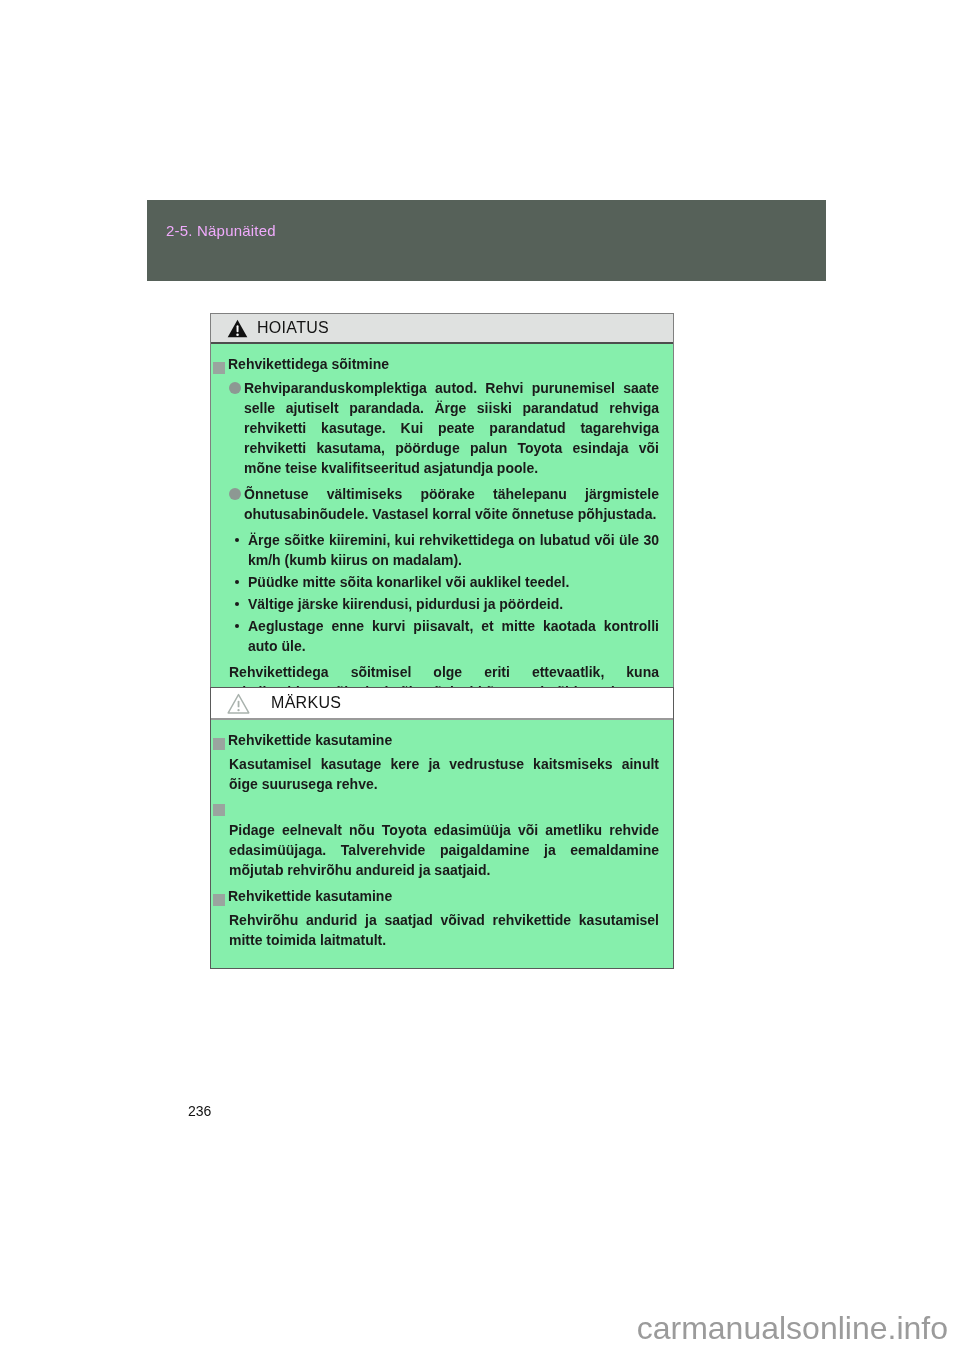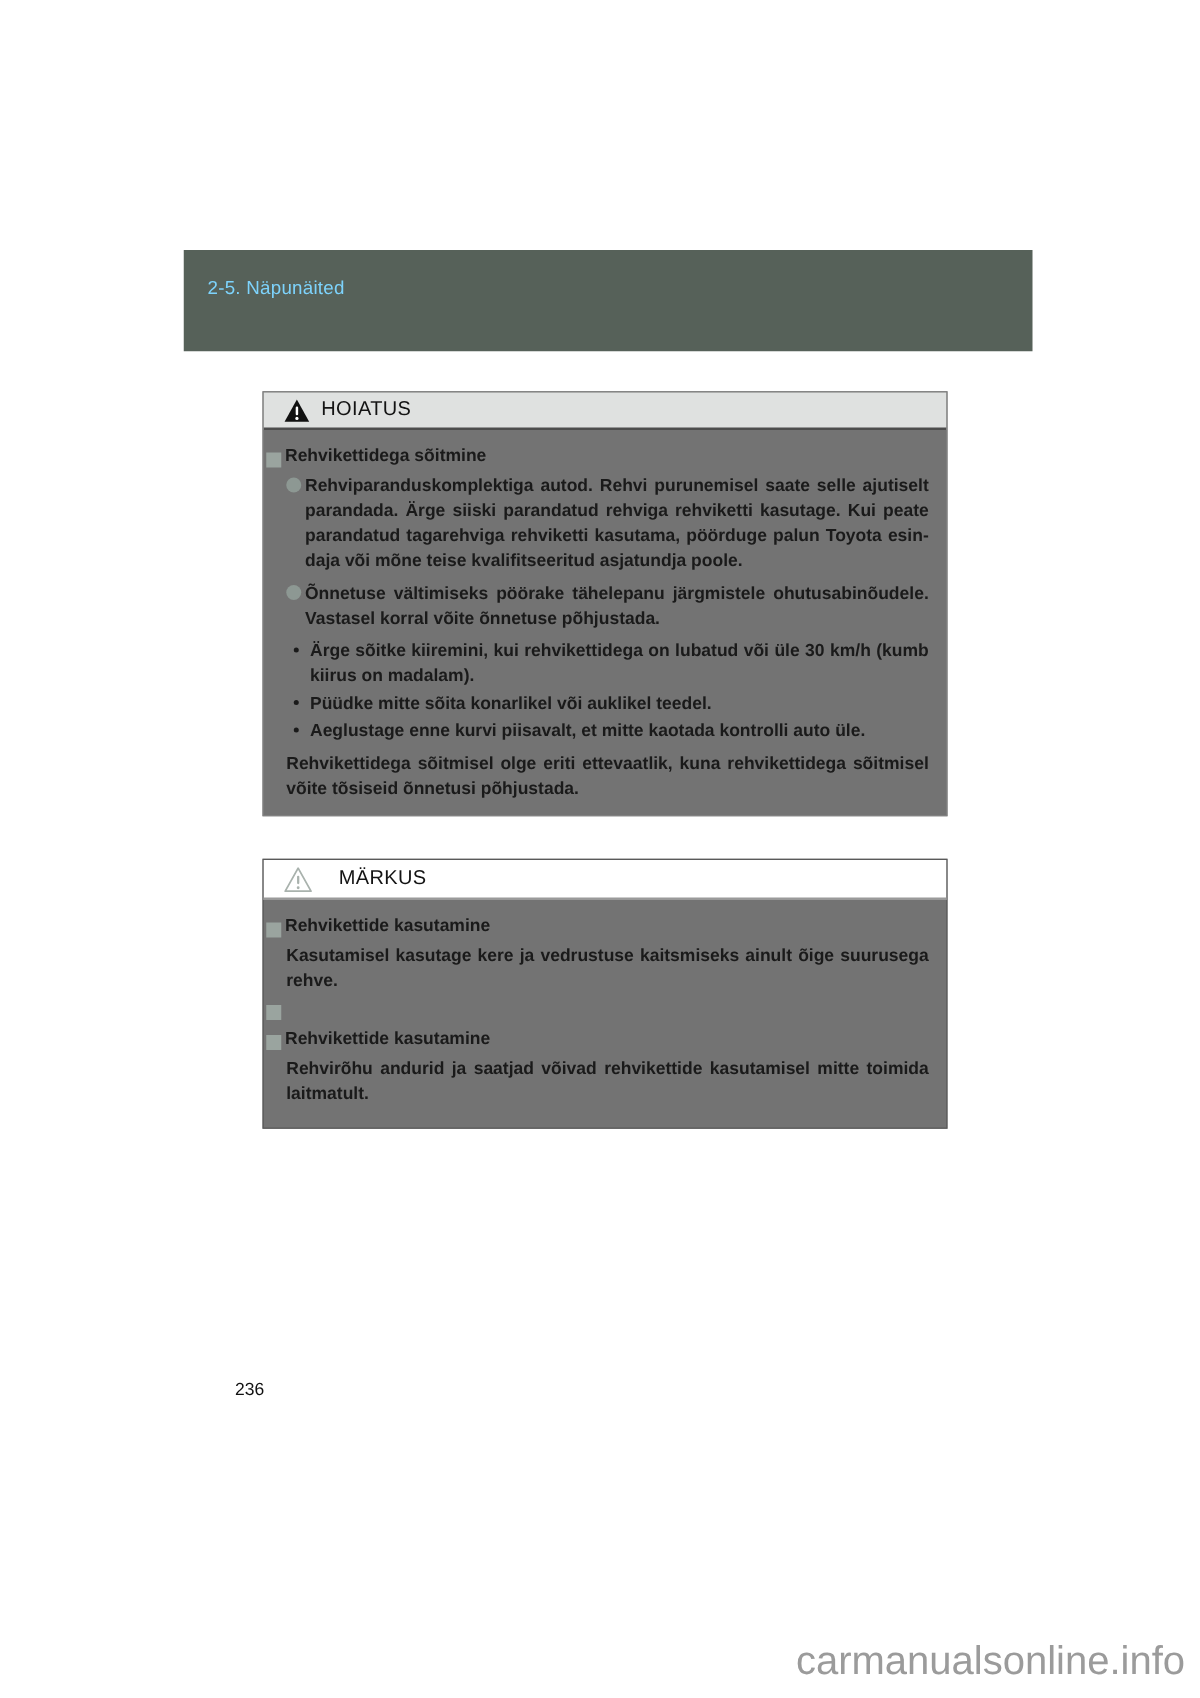--- a/index.html
+++ b/index.html
@@ -6,25 +6,25 @@
   body{
     width:960px;height:1358px;position:relative;background:#ffffff;
     font-family:"Liberation Sans", sans-serif;color:#1a1a1a;overflow:hidden;
   }
   
   .band{
     position:absolute;left:147px;top:200px;width:679px;height:81px;
     background:#566159;box-sizing:border-box;padding:22px 0 0 19px;
   }
   .band .band-title{
-    color:#7dd3fc;font-size:15px;letter-spacing:.2px;
+    color:#f0abfc;font-size:15px;letter-spacing:.2px;
   }
   
   .callout{
-    position:absolute;left:210px;width:548px;background:#737373;box-sizing:border-box;
+    position:absolute;left:210px;width:464px;background:#86efac;box-sizing:border-box;
   }
   .warning{top:313px;border:1px solid #808080;}
   .notice{top:687px;border:1px solid #5a5a5a;}
   .callout-header{
     display:flex;align-items:center;gap:9px;height:30px;box-sizing:border-box;
     padding-left:16px;
   }
   .warning .callout-header{background:#dfe1e0;border-bottom:2px solid #4d4d4d;}
   .notice .callout-header{background:#ffffff;border-bottom:2px solid #9a9a9a;height:32px;gap:21px;}
   .callout-label{font-size:16px;color:#141414;letter-spacing:.3px;}
@@ -95,20 +95,24 @@
     <p class="para dash-para first-gap">
       <span class="dash-dot"></span>
       <span>Ärge sõitke kiiremini, kui rehvikettidega on lubatud või üle 30 km/h (kumb kiirus on madalam).</span>
     </p>
     <p class="para dash-para">
       <span class="dash-dot"></span>
       <span>Püüdke mitte sõita konarlikel või auklikel teedel.</span>
     </p>
     <p class="para dash-para">
       <span class="dash-dot"></span>
+      <span>Vältige järske kiirendusi, pidurdusi ja pöördeid.</span>
+    </p>
+    <p class="para dash-para">
+      <span class="dash-dot"></span>
       <span>Aeglustage enne kurvi piisavalt, et mitte kaotada kontrolli auto üle.</span>
     </p>
     <p class="para footer-para">Rehvikettidega sõitmisel olge eriti ettevaatlik, kuna rehvikettidega sõitmisel võite tõsiseid õnnetusi põhjustada.</p>
   </div>
 </div>
 
 <div class="callout notice">
   <div class="callout-header">
     <span class="icon">
       <svg width="23" height="21" viewBox="0 0 24 22" aria-hidden="true">
@@ -121,20 +125,21 @@
   </div>
   <div class="callout-body">
     <div class="h-row">
       <span class="sq"></span>
       <span class="h-text">Rehvikettide kasutamine</span>
     </div>
     <p class="para body-para">Kasutamisel kasutage kere ja vedrustuse kaitsmiseks ainult õige suurusega rehve.</p>
     <div class="h-row">
       <span class="sq"></span>
     </div>
+    <p class="para body-para">Pidage eelnevalt nõu Toyota edasimüüja või ametliku rehvide edasimüüjaga. Talverehvide paigaldamine ja eemaldamine mõjutab rehvirõhu andureid ja saatjaid.</p>
     <div class="h-row">
       <span class="sq"></span>
       <span class="h-text">Rehvikettide kasutamine</span>
     </div>
     <p class="para body-para">Rehvirõhu andurid ja saatjad võivad rehvikettide kasutamisel mitte toimida laitmatult.</p>
   </div>
 </div>
 
 <div class="page-number">236</div>
 

